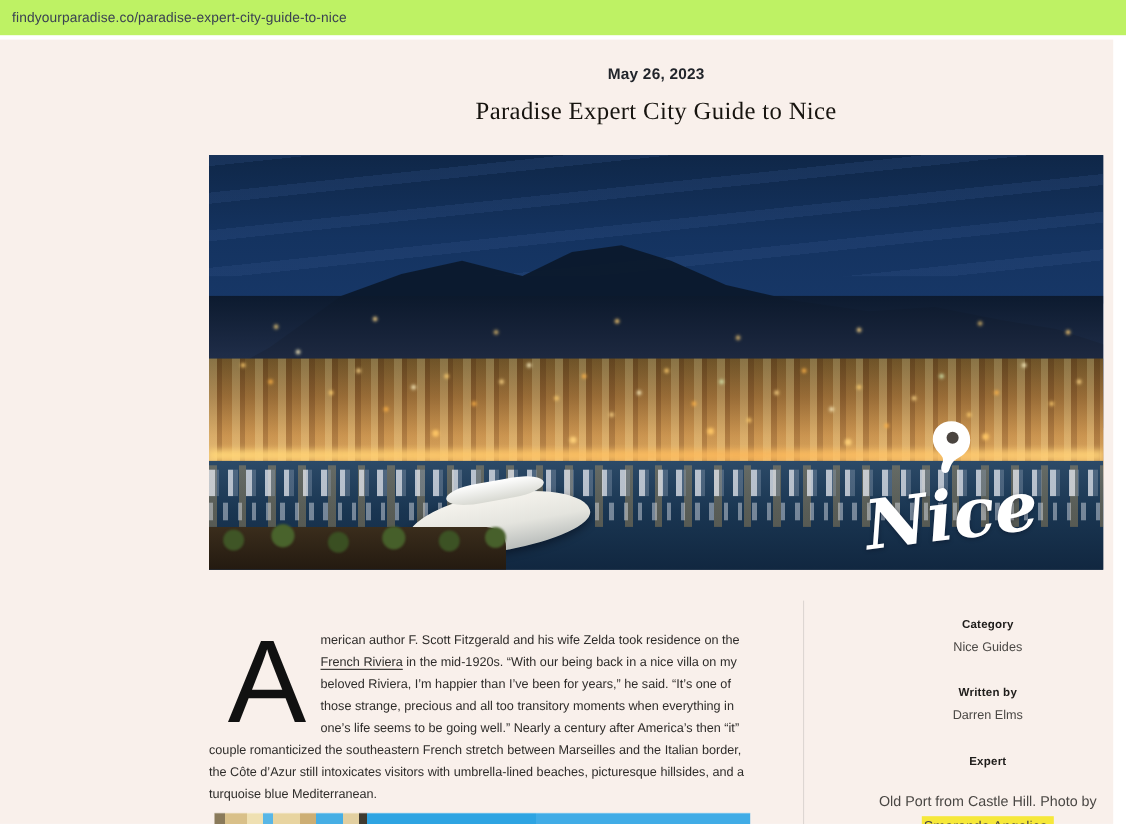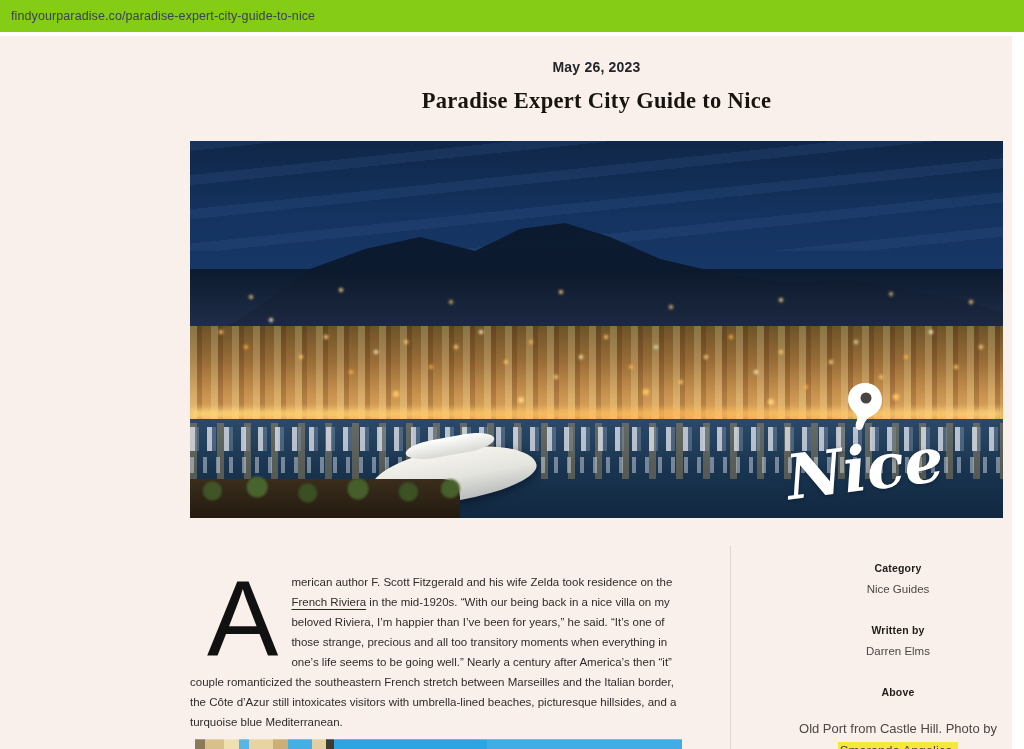--- a/index.html
+++ b/index.html
@@ -8,21 +8,21 @@
 
   
   .urlbar{position:absolute;top:0;left:0;right:0;height:32px;line-height:32px;
     padding-left:11px;font-size:12.5px;color:#3b4252;letter-spacing:.1px;box-sizing:border-box;}
 
   
   .page{position:absolute;top:36px;left:0;right:12px;bottom:0;overflow:hidden;}
   .content{position:absolute;left:190px;top:0;width:813px;}
 
   .date{margin-top:23px;text-align:center;font-size:14px;font-weight:600;color:#22252b;letter-spacing:.2px;}
-  .title{margin-top:13px;text-align:center;font-family:"Liberation Serif",serif;font-weight:700;
+  .title{margin-top:13px;text-align:center;font-family:"Liberation Serif",serif;font-weight:400;
     font-size:22.5px;color:#17140f;letter-spacing:.3px;}
 
   
   .hero{position:relative;margin-top:27px;width:813px;height:377px;overflow:hidden;
     background:linear-gradient(180deg,#10274d 0%,#143059 22%,#173562 38%,#1b3a66 50%,#6a4c2e 60%,#b5823f 72%,#1e3d5e 84%,#102741 100%);}
   .hero .sky{position:absolute;left:0;top:0;width:100%;height:135px;
     background:linear-gradient(180deg,#0f2748 0%,#143360 55%,#173767 100%);}
   .hero .clouds{position:absolute;left:0;top:0;width:100%;height:110px;opacity:.5;
     background:repeating-linear-gradient(174deg,rgba(52,84,138,.5) 0 10px,rgba(15,36,70,0) 10px 34px);}
   .hero .mtn{position:absolute;left:0;top:0;width:100%;height:377px;}
@@ -104,21 +104,21 @@
         #8a7a5a 0 2%, #d9c089 2% 6%, #efe0b2 6% 9%, #58b6e6 9% 11%,
         #e8d4a0 11% 16%, #cdae74 16% 19%, #46aee4 19% 24%,
         #e2cfa0 24% 27%, #3f3a30 27% 28.5%,
         #2ea4e2 28.5% 60%, #41ace6 60% 100%);}
 </style>
 </head>
 <body>
 
 <div class="viewport">
 
-  <div class="urlbar" style="background: #84cc16;">findyourparadise.co/paradise-expert-city-guide-to-nice</div>
+  <div class="urlbar" style="background: #bef264;">findyourparadise.co/paradise-expert-city-guide-to-nice</div>
 
   <div class="page" style="background: rgb(249, 240, 235);">
     <div class="content">
 
       <div class="date">May 26, 2023</div>
 
       <div class="title">Paradise Expert City Guide to Nice</div>
 
       <div class="hero">
         <div class="sky"></div>
@@ -158,21 +158,21 @@
 
         <div class="column-divider"></div>
 
         <div class="sidebar">
           <div class="sb-label">Category</div>
           <div class="sb-value">Nice Guides</div>
           <div class="sb-gap"></div>
           <div class="sb-label">Written by</div>
           <div class="sb-value">Darren Elms</div>
           <div class="sb-gap"></div>
-          <div class="sb-label">Above</div>
+          <div class="sb-label">Expert</div>
           <div class="sb-caption"><span>Old Port from Castle Hill. Photo by </span><span class="hl" style="background: rgb(246, 232, 58);">Smaranda Angelica.</span></div>
         </div>
 
         <div class="inline-image"></div>
 
       </div>
     </div>
   </div>
 </div>
 

